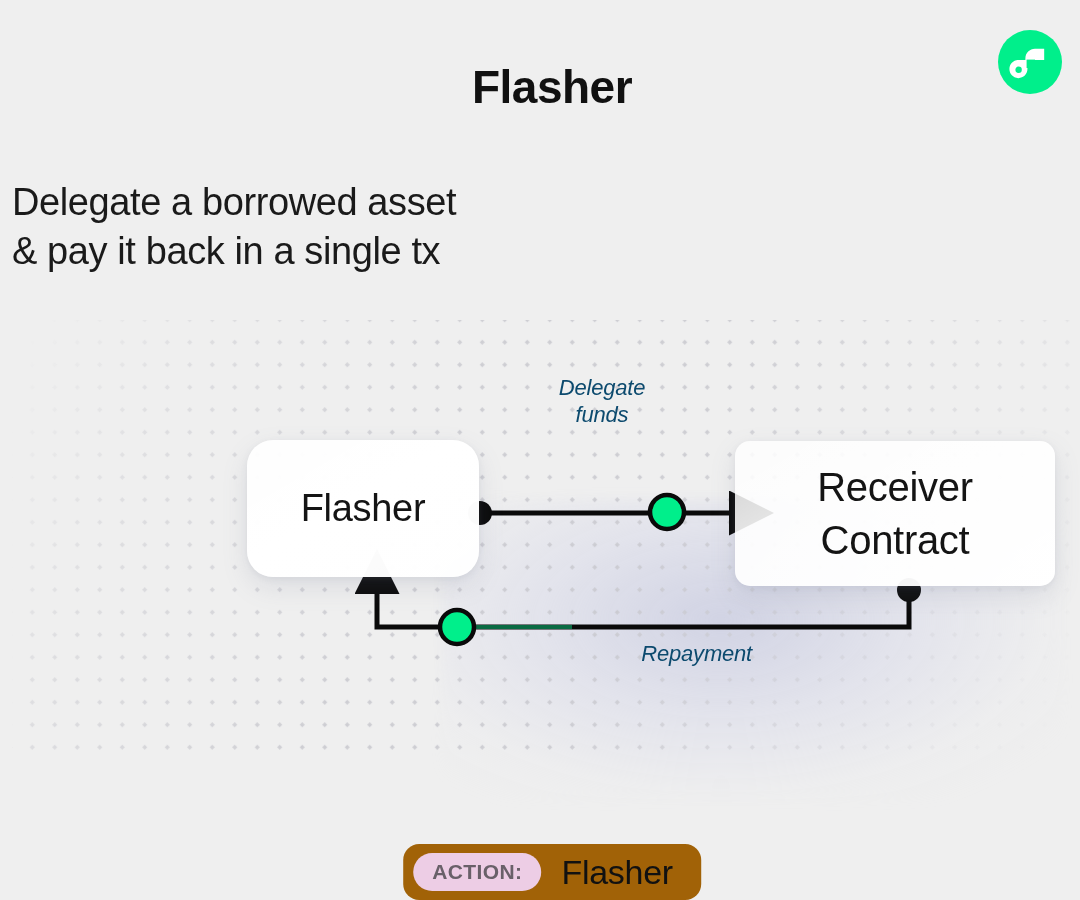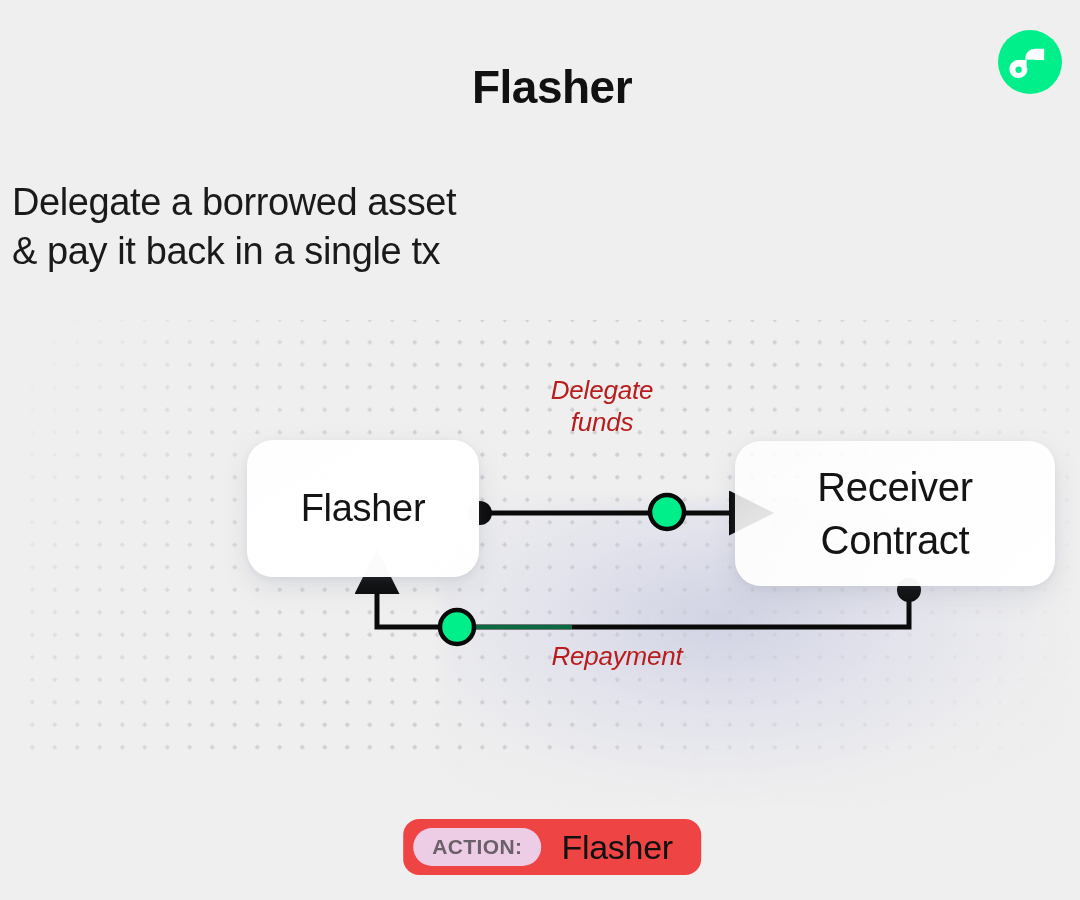--- a/index.html
+++ b/index.html
@@ -109,54 +109,55 @@
   }
   .node-receiver {
     left: 723px;
     top: 441px;
     width: 320px;
     height: 145px;
     font-size: 40px;
     line-height: 1.32;
     background: linear-gradient(150deg, rgba(255,255,255,0.80) 0%, rgba(255,255,255,0.93) 42%, rgba(255,255,255,0.99) 100%);
     white-space: pre-line;
+    border-radius: 15px;
   }
 
   
   .edge-label {
     position: absolute;
     font-style: italic;
-    font-size: 26px;
-    color: #b91c1c;
+    font-size: 22px;
+    color: #0c4a6e;
     line-height: 1.24;
     letter-spacing: -0.2px;
     white-space: pre-line;
     text-align: center;
   }
   .label-delegate { left: 470px; top: 374px; width: 240px; }
   .label-call     { left: 40px;  top: 474px; width: 200px; }
-  .label-repayment{ left: 470px; top: 640px; width: 270px; text-align: center; }
+  .label-repayment{ left: 470px; top: 640px; width: 270px; text-align: right; }
 
   
   .connectors {
     position: absolute;
     inset: 0;
     overflow: visible;
   }
 
   
   .action-badge {
     position: absolute;
     left: 50%;
     transform: translateX(-50%);
-    top: 819px;
+    top: 844px;
     height: 56px;
     padding: 0 24px 0 10px;
     border-radius: 16px;
-    background: #ef4444;
+    background: #a16207;
     display: flex;
     align-items: center;
     gap: 20px;
     text-align: center;
   }
   .action-key {
     background: #edcde5;
     color: #696069;
     font-size: 21px;
     font-weight: 700;

